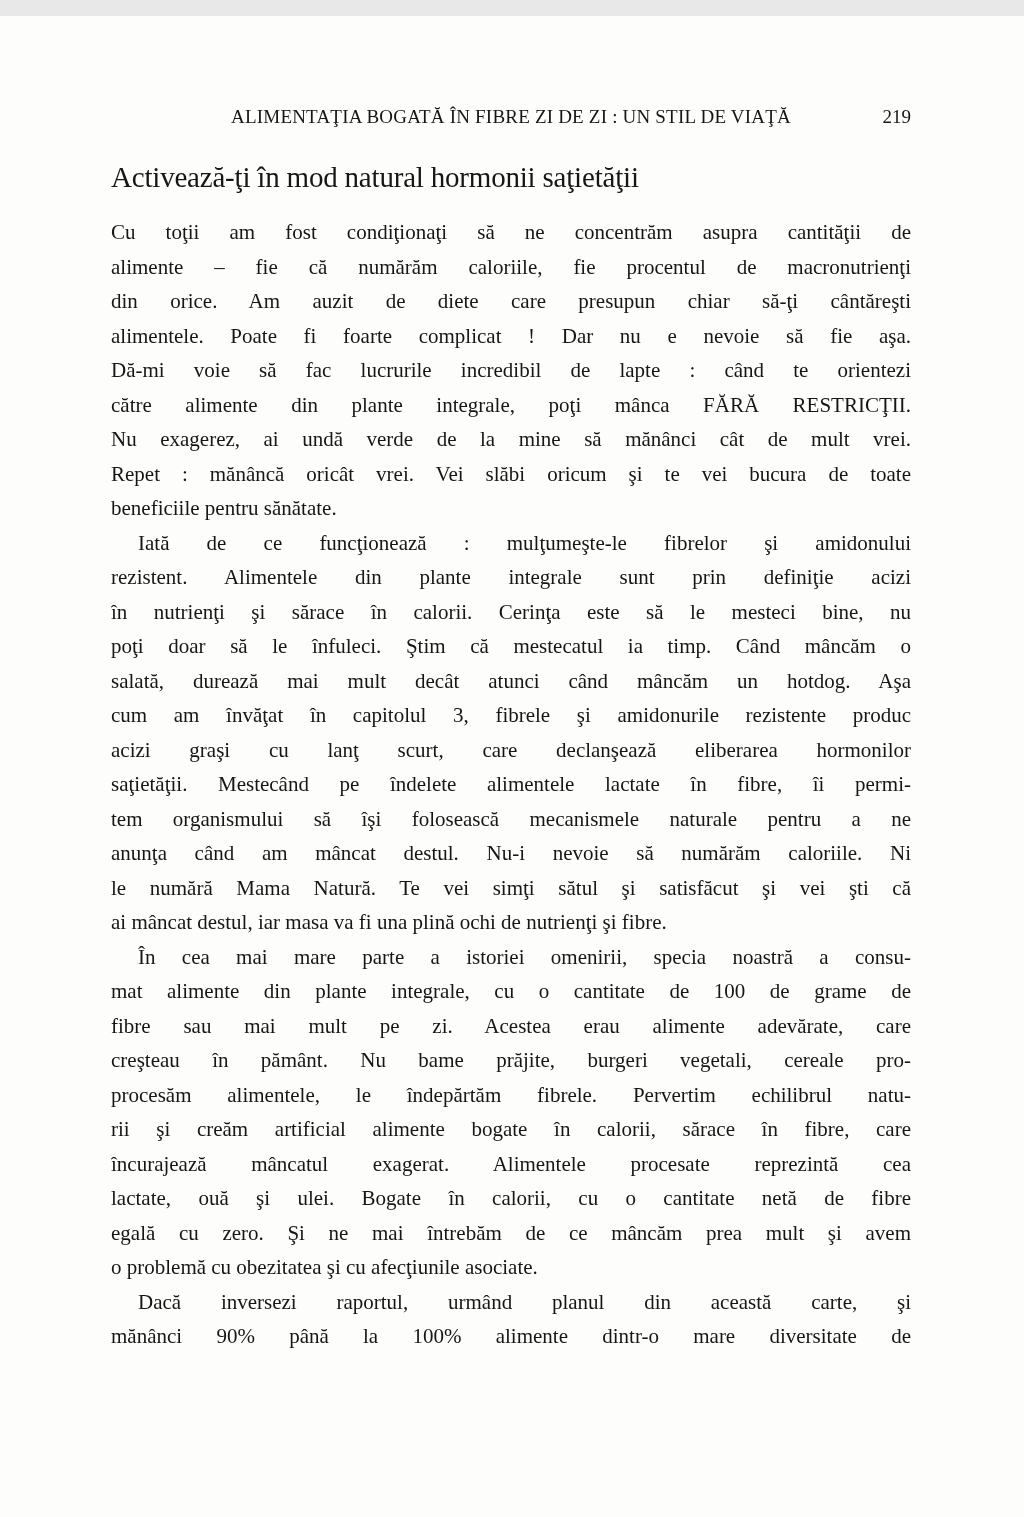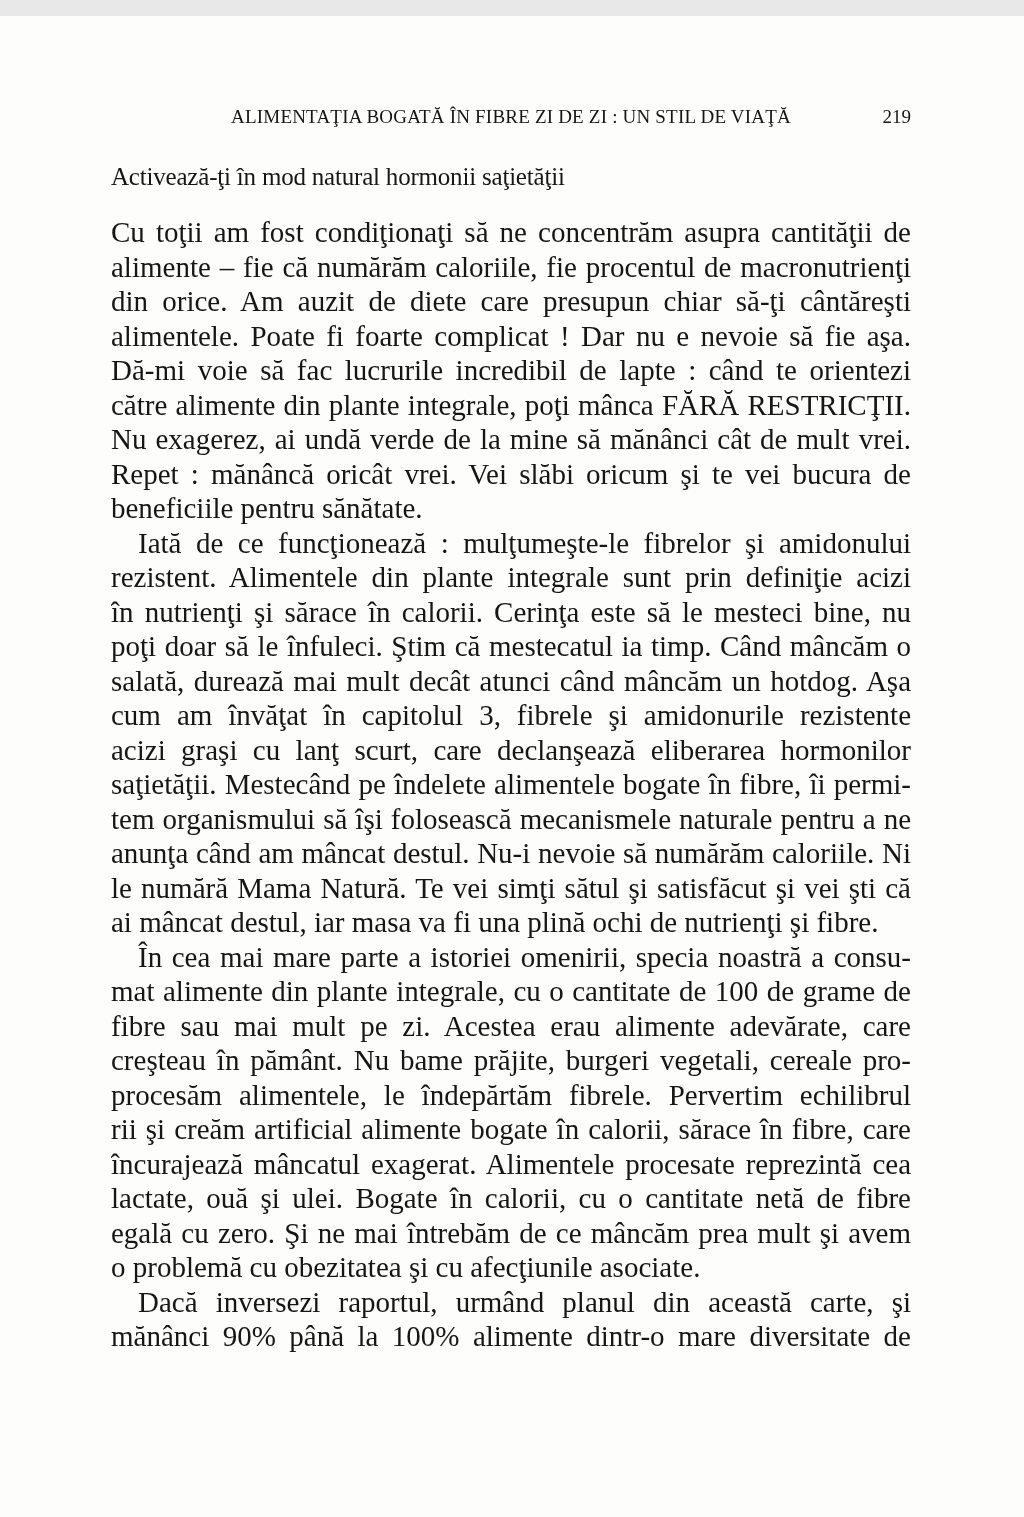--- a/index.html
+++ b/index.html
@@ -36,31 +36,31 @@
     right: 0;
     top: 0;
     line-height: 26px;
   }
   .section-heading {
     position: absolute;
     top: 143px;
     left: 111px;
     width: 800px;
     margin: 0;
-    font-size: 25px;
+    font-size: 29px;
     font-weight: normal;
     line-height: 36px;
     letter-spacing: -0.2px;
   }
   .body-text {
     position: absolute;
     top: 199px;
     left: 111px;
     width: 800px;
-    font-size: 29px;
+    font-size: 21px;
   }
   .para {
     margin: 0;
     padding: 0;
   }
   .line {
     height: 34.5px;
     line-height: 34.5px;
     text-align: justify;
     text-align-last: justify;
@@ -100,21 +100,21 @@
         <div class="line last">beneficiile pentru sănătate.</div>
       </div>
       <div class="para indent">
         <div class="line first">Iată de ce funcţionează : mulţumeşte-le fibrelor şi amidonului</div>
         <div class="line">rezistent. Alimentele din plante integrale sunt prin definiţie acizi</div>
         <div class="line">în nutrienţi şi sărace în calorii. Cerinţa este să le mesteci bine, nu</div>
         <div class="line">poţi doar să le înfuleci. Ştim că mestecatul ia timp. Când mâncăm o</div>
         <div class="line">salată, durează mai mult decât atunci când mâncăm un hotdog. Aşa</div>
         <div class="line">cum am învăţat în capitolul 3, fibrele şi amidonurile rezistente produc</div>
         <div class="line">acizi graşi cu lanţ scurt, care declanşează eliberarea hormonilor</div>
-        <div class="line">saţietăţii. Mestecând pe îndelete alimentele bogate în fibre, îi permi-</div>
+        <div class="line">saţietăţii. Mestecând pe îndelete alimentele lactate în fibre, îi permi-</div>
         <div class="line">tem organismului să îşi folosească mecanismele naturale pentru a ne</div>
         <div class="line">anunţa când am mâncat destul. Nu-i nevoie să numărăm caloriile. Ni</div>
         <div class="line">le numără Mama Natură. Te vei simţi sătul şi satisfăcut şi vei şti că</div>
         <div class="line last">ai mâncat destul, iar masa va fi una plină ochi de nutrienţi şi fibre.</div>
       </div>
       <div class="para indent">
         <div class="line first">În cea mai mare parte a istoriei omenirii, specia noastră a consu-</div>
         <div class="line">mat alimente din plante integrale, cu o cantitate de 100 de grame de</div>
         <div class="line">fibre sau mai mult pe zi. Acestea erau alimente adevărate, care</div>
         <div class="line">creşteau în pământ. Nu bame prăjite, burgeri vegetali, cereale pro-</div>

